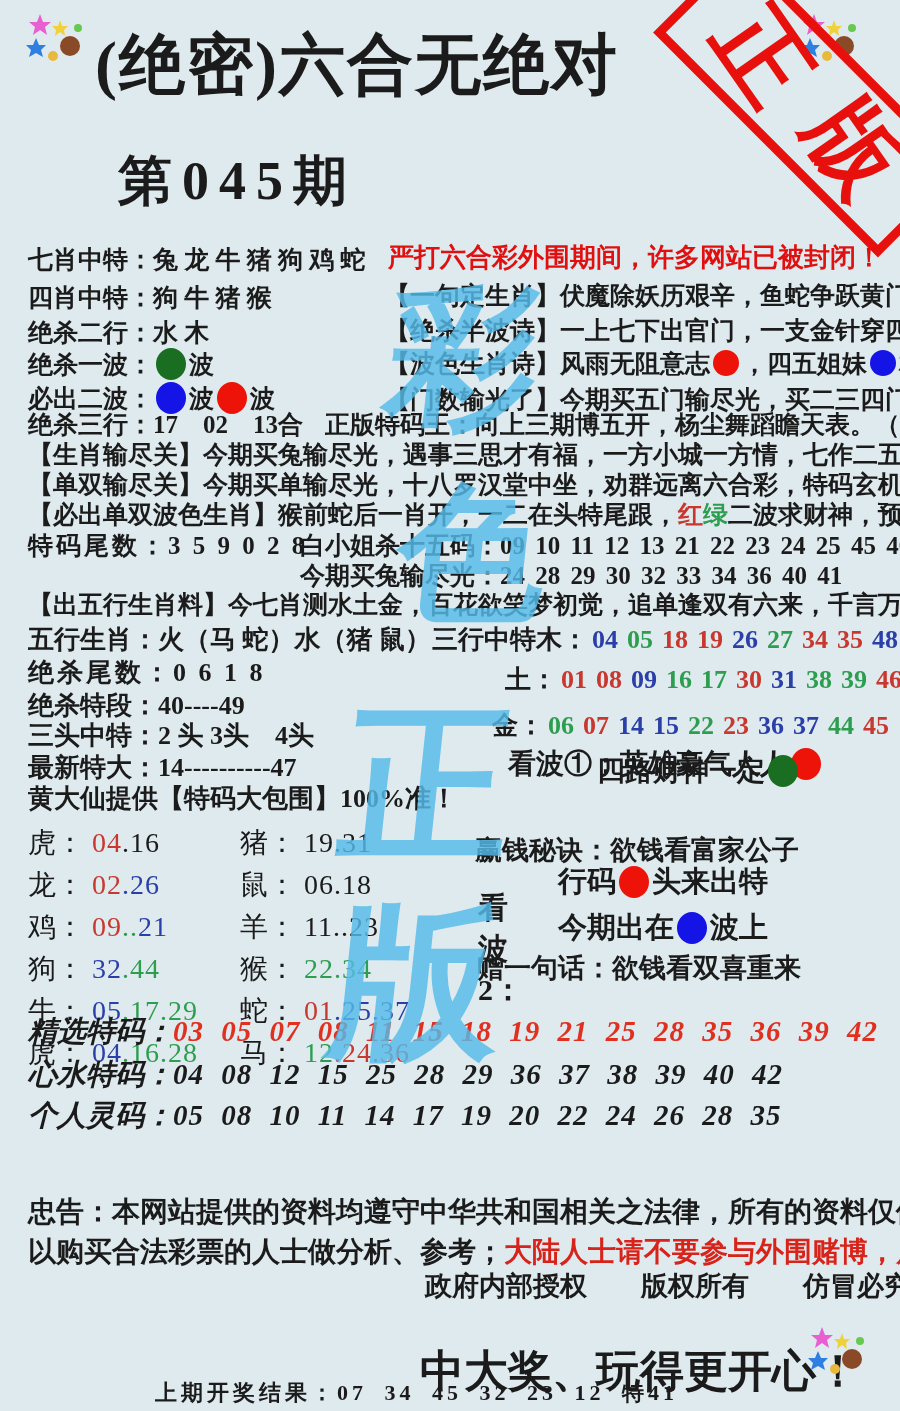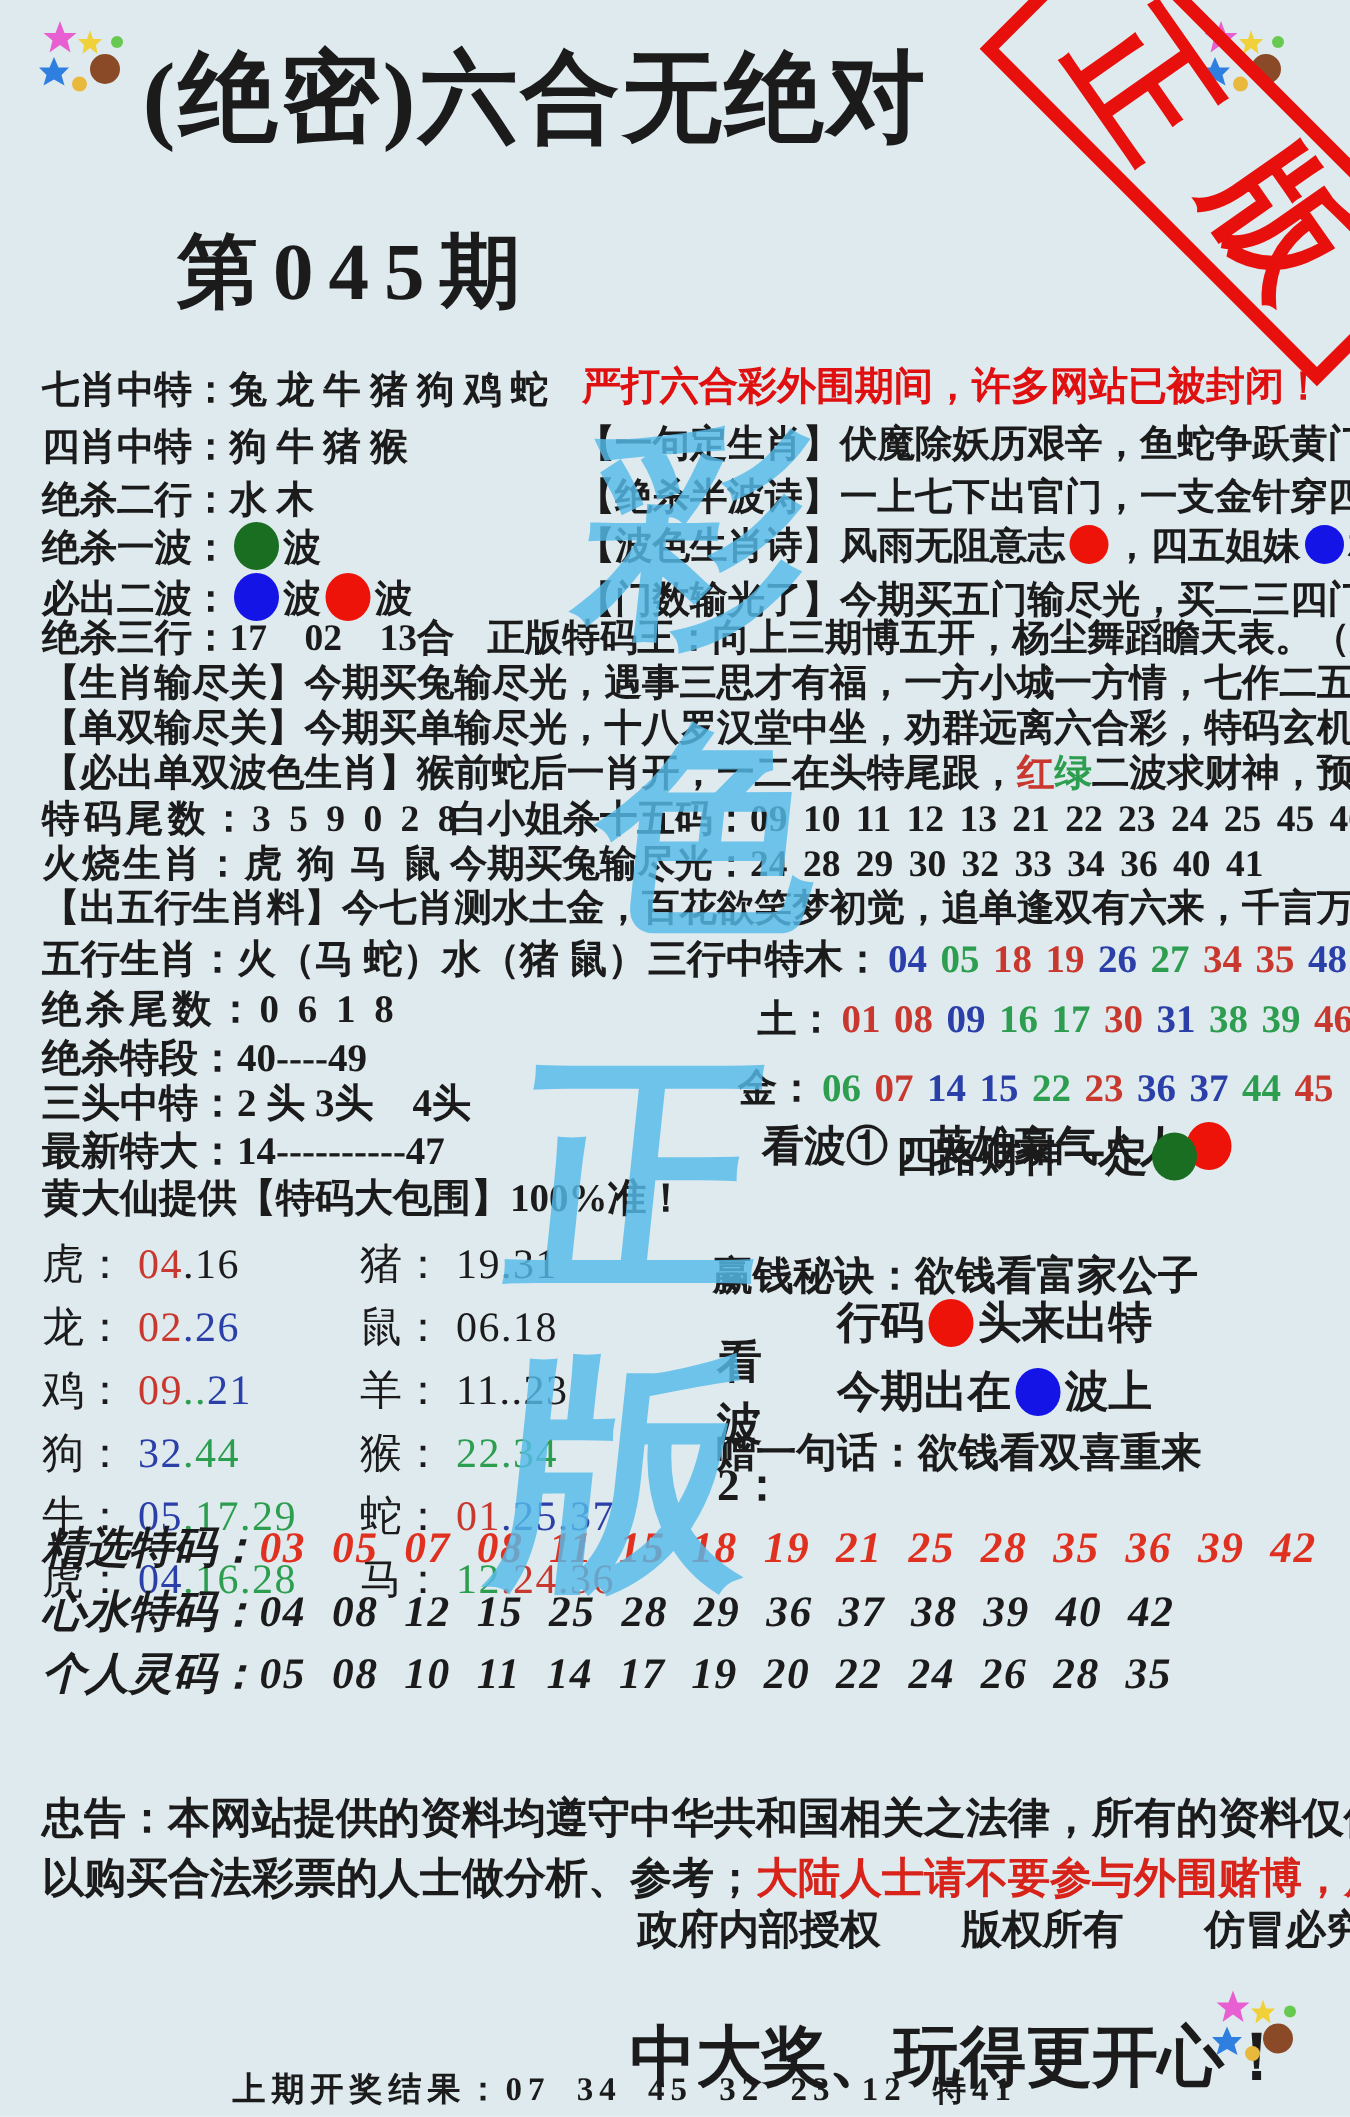--- a/index.html
+++ b/index.html
@@ -112,21 +112,20 @@
 
   <div class="abs line" style="left:28px;top:438px;">【生肖输尽关】今期买兔输尽光，遇事三思才有福，一方小城一方情，七作二五发大财，(思)</div>
   <div class="abs line" style="left:28px;top:468px;">【单双输尽关】今期买单输尽光，十八罗汉堂中坐，劝群远离六合彩，特码玄机看二门，(突)</div>
   <div class="abs line" style="left:28px;top:498px;">
     <span>【必出单双波色生肖】猴前蛇后一肖开，一二在头特尾跟，</span><span class="c-r">红</span><span class="c-g">绿</span><span>二波求财神，预测单来定特</span>
   </div>
 
   <div class="abs line" style="left:28px;top:529px;letter-spacing:3px;"><span>特码尾数：</span><span>3 5 9 0 2 8</span></div>
   <div class="abs line" style="left:300px;top:529px;"><span>白小姐杀十五码：</span><span style="word-spacing:4px;">09 10 11 12 13 21 22 23 24 25 45 46 47 48 49</span></div>
 
-  <div class="abs line" style="left:28px;top:559px;letter-spacing:2px;"><span>火烧生肖：</span><span>虎 狗 马 鼠</span></div>
   <div class="abs line" style="left:300px;top:559px;"><span>今期买兔输尽光：</span><span style="word-spacing:4px;">24 28 29 30 32 33 34 36 40 41</span></div>
 
   <div class="abs line" style="left:28px;top:588px;">【出五行生肖料】今七肖测水土金，百花欲笑梦初觉，追单逢双有六来，千言万语说七八。</div>
 
   <div class="abs line big" style="left:28px;top:622px;"><span>五行生肖：</span><span>火（马 蛇）水（猪 鼠）</span></div>
   <div class="abs line big" style="left:28px;top:655px;letter-spacing:3px;"><span>绝杀尾数：</span><span>0 6 1 8</span></div>
   <div class="abs line big" style="left:28px;top:688px;"><span>绝杀特段：</span><span>40----49</span></div>
   <div class="abs line big" style="left:28px;top:718px;"><span>三头中特：</span><span>2 头 3头　4头</span></div>
   <div class="abs line big" style="left:28px;top:750px;"><span>最新特大：</span><span>14----------47</span></div>
   <div class="abs line big" style="left:28px;top:781px;">黄大仙提供【特码大包围】100%准！</div>

